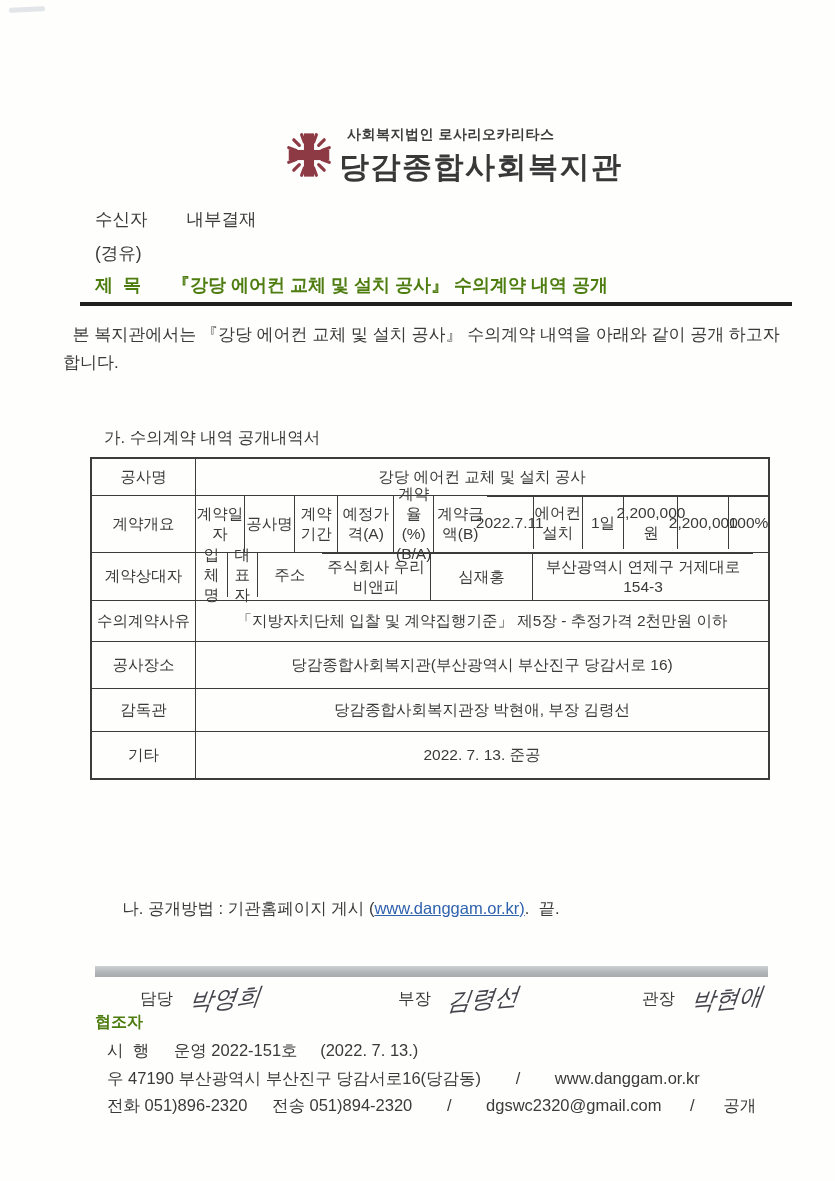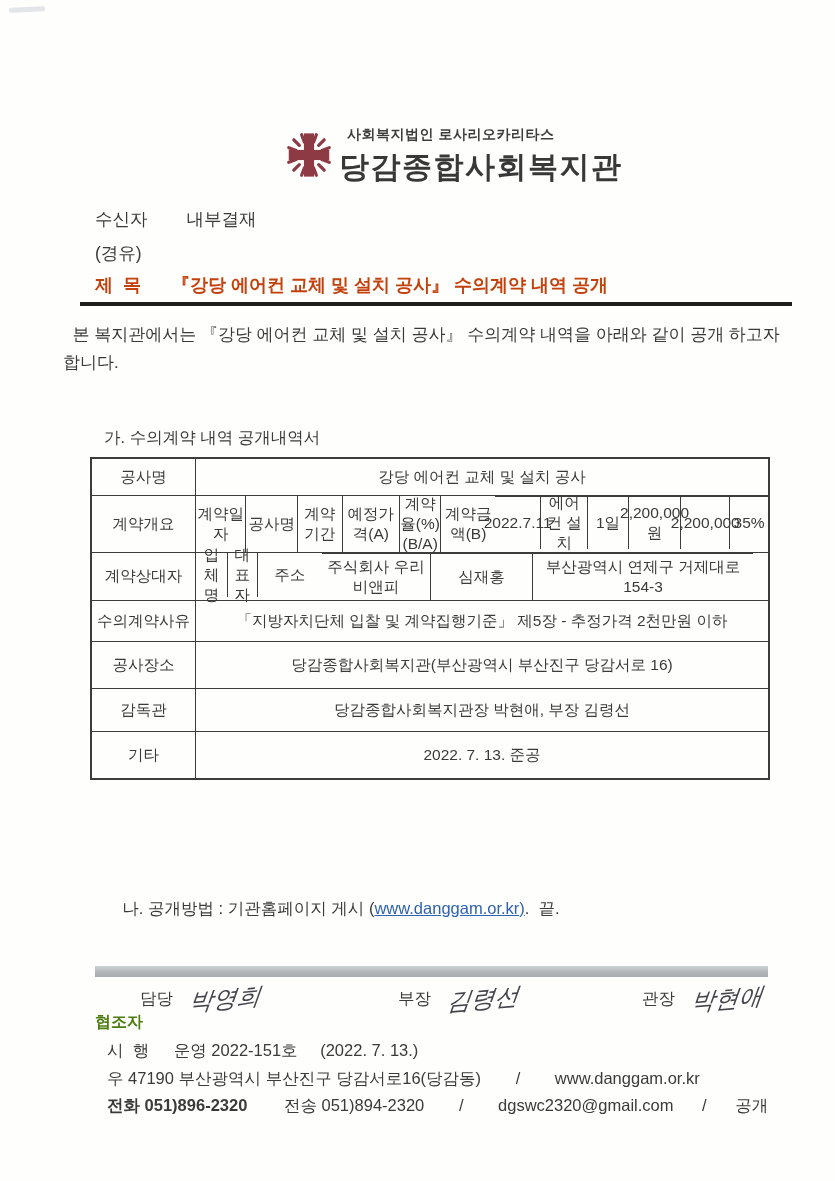--- a/index.html
+++ b/index.html
@@ -15,21 +15,21 @@
   .logo { position:absolute; left:286px; top:126px; display:flex; align-items:flex-start; }
   .logo-icon { flex:none; margin-top:4px; }
   .logo-text { margin-left:7px; }
   .logo-small { font-size:14px; font-weight:bold; color:#3d3d3d; letter-spacing:0.5px;margin-left:8px; }
   .logo-big { font-size:30px; font-weight:bold; color:#383838; letter-spacing:1.5px; margin-top:3px; }
 
   
   .recv { position:absolute; left:95px; top:207px; font-size:17.5px; }
   .recv-label { margin-right:34px; }
   .via  { position:absolute; left:95px; top:241px; font-size:17.5px; }
-  .subject { position:absolute; left:95px; top:273px; font-size:18px; font-weight:bold; color:#c2410c; }
+  .subject { position:absolute; left:95px; top:273px; font-size:18px; font-weight:bold; color:#4d7c0f; }
   .subject-label { margin-right:26px; white-space:pre; }
   .rule { position:absolute; left:80px; top:302px; width:712px; height:4px; background:#1f1f1f; }
 
   .paragraph { position:absolute; left:63px; top:321px; width:726px; font-size:17px;
     line-height:1.62; white-space:pre-wrap; }
 
   .sec-a { position:absolute; left:104px; top:427px; font-size:16.5px; }
 
   
   .ctable { position:absolute; left:90px; top:457px; width:680px;
@@ -63,21 +63,21 @@
     transform:rotate(-5deg) skewX(-12deg); vertical-align:middle; }
 
   .coop { position:absolute; left:95px; top:1012px; font-size:16px; font-weight:bold; color:#4d7c0f;font-family:Liberation Mono, monospace; }
 
   .f-line { position:absolute; left:107px; font-size:16.5px; white-space:nowrap; }
   .f-issue { top:1040px; }
   .f-addr  { top:1068px; }
   .f-tel   { top:1095px; }
   .f-bold { font-weight:normal; white-space:pre; margin-right:20px; }
   .mr18 { margin-right:18px; }
-  .mr16 { margin-right:32px;font-weight:bold; }
+  .mr16 { margin-right:20px; }
   .slash { margin:0 30px; }
   .slash-sm { margin:0 24px; }
 </style>
 </head>
 <body>
 
 <div class="page">
 
   <div class="artifact"></div>
 
@@ -141,21 +141,21 @@
           <div class="cell prewrap" style="width:13.8%">계약율(%)
 (B/A)</div>
           <div class="cell" style="width:18.0%">계약금액(B)</div>
         </div>
         <div class="subrow h52">
           <div class="cell" style="width:16.8%">2022.7.11</div>
           <div class="cell" style="width:17.3%">에어컨 설치</div>
           <div class="cell" style="width:14.9%">1일</div>
           <div class="cell" style="width:19.2%">2,200,000원</div>
           <div class="cell" style="width:18.0%">2,200,000</div>
-          <div class="cell" style="width:13.8%">35%</div>
+          <div class="cell" style="width:13.8%">100%</div>
         </div>
       </div>
     </div>
 
     <div class="trow">
       <div class="lbl">계약상대자</div>
       <div class="cnt-col">
         <div class="subrow h44">
           <div class="cell" style="width:25.3%">업체명</div>
           <div class="cell" style="width:23.7%">대표자</div>

